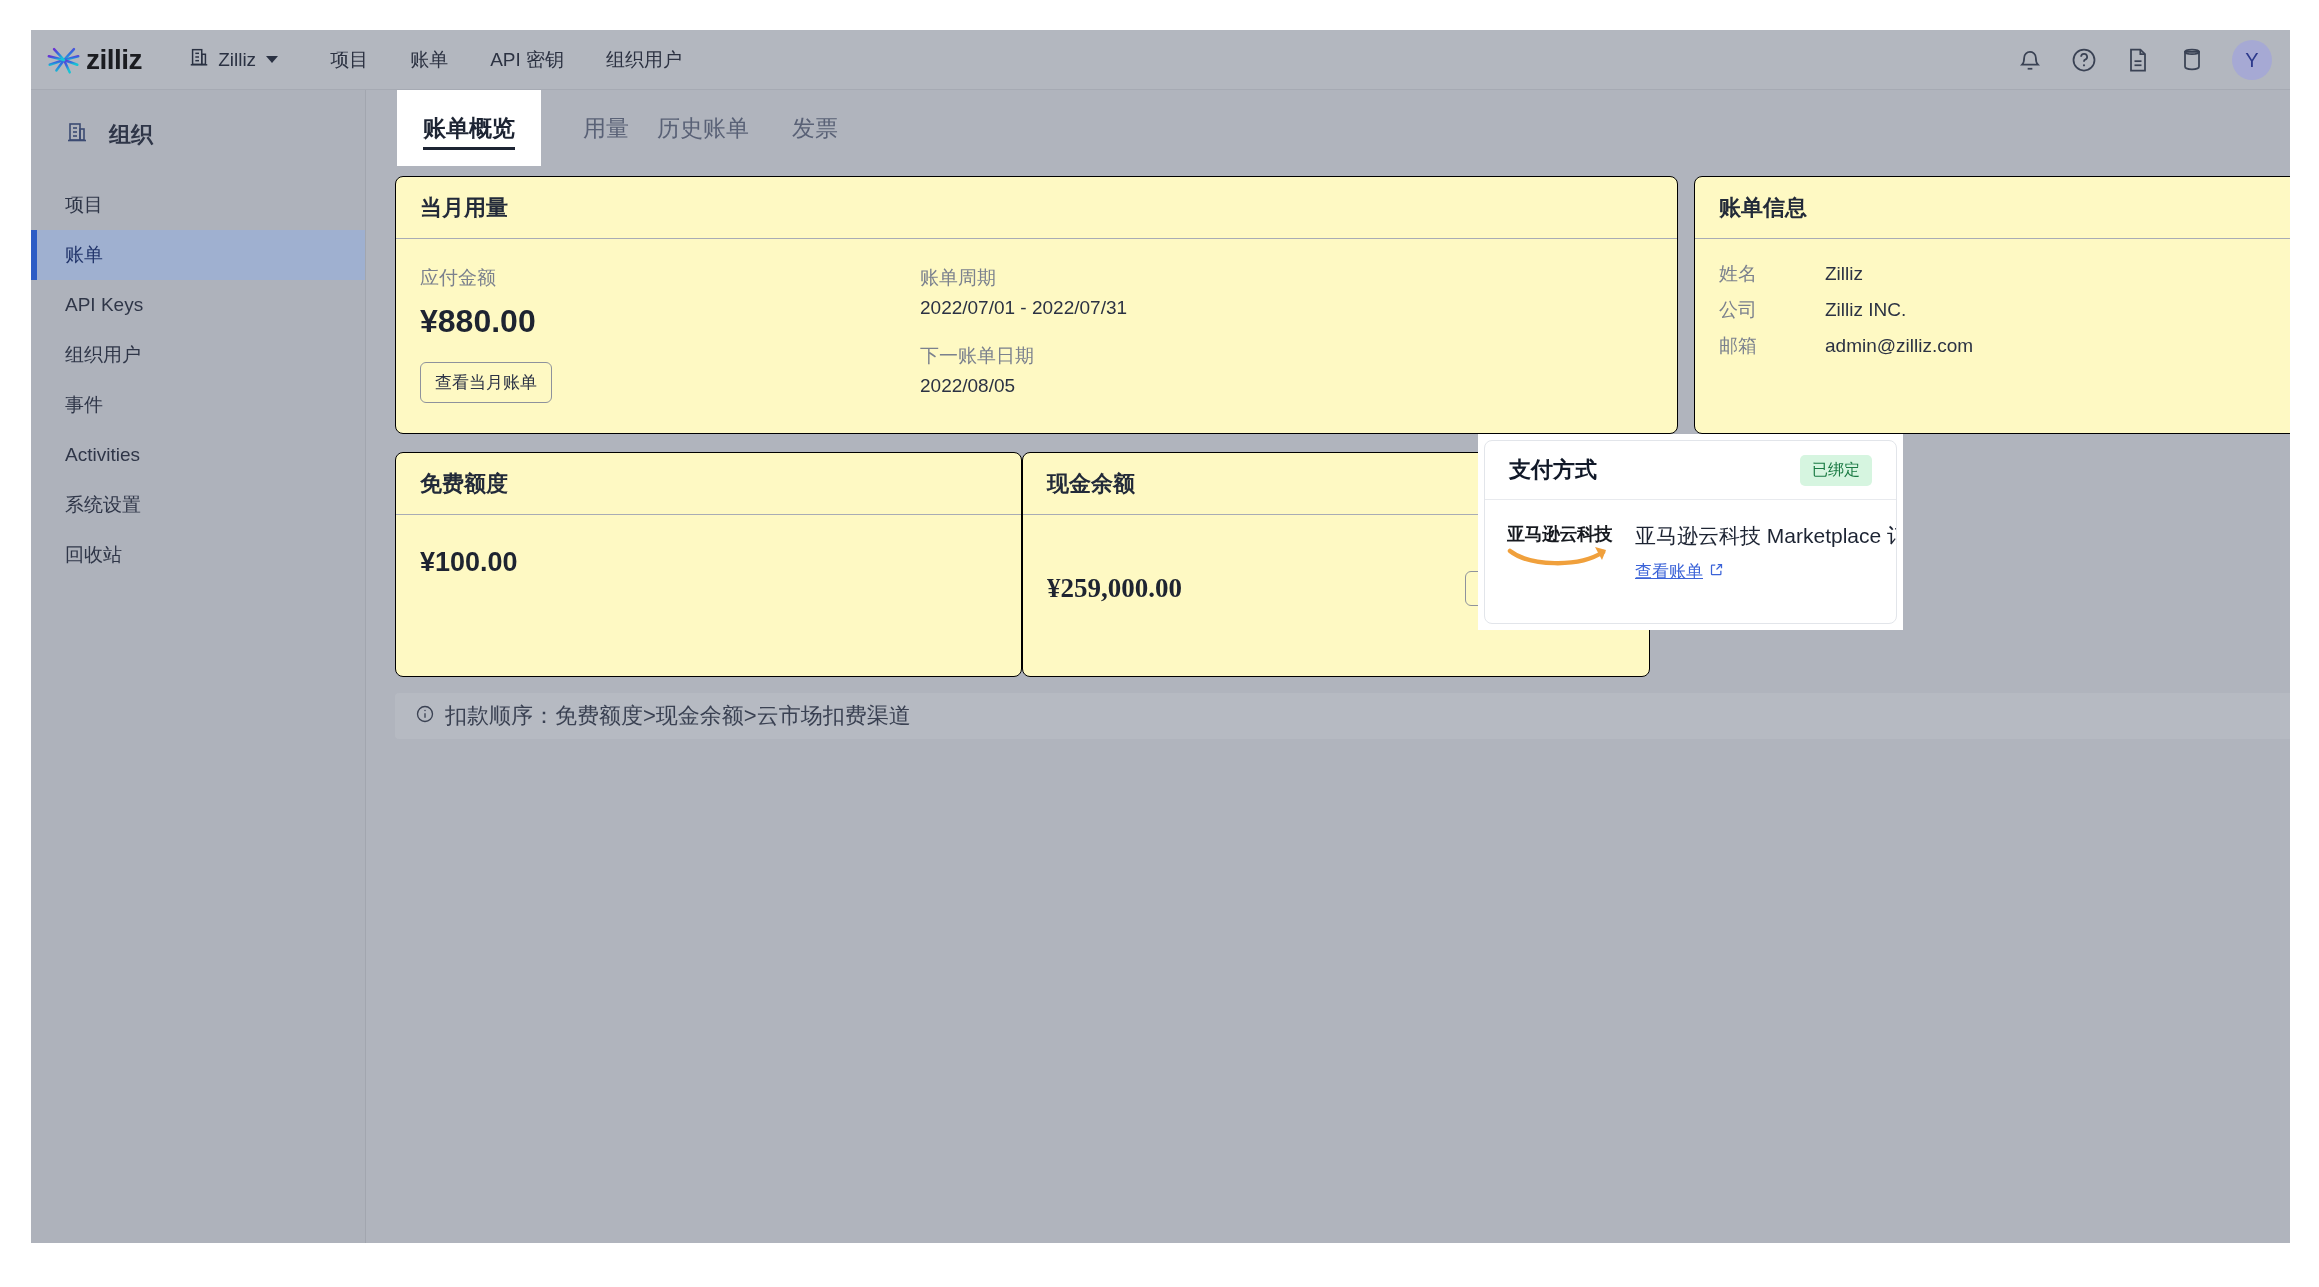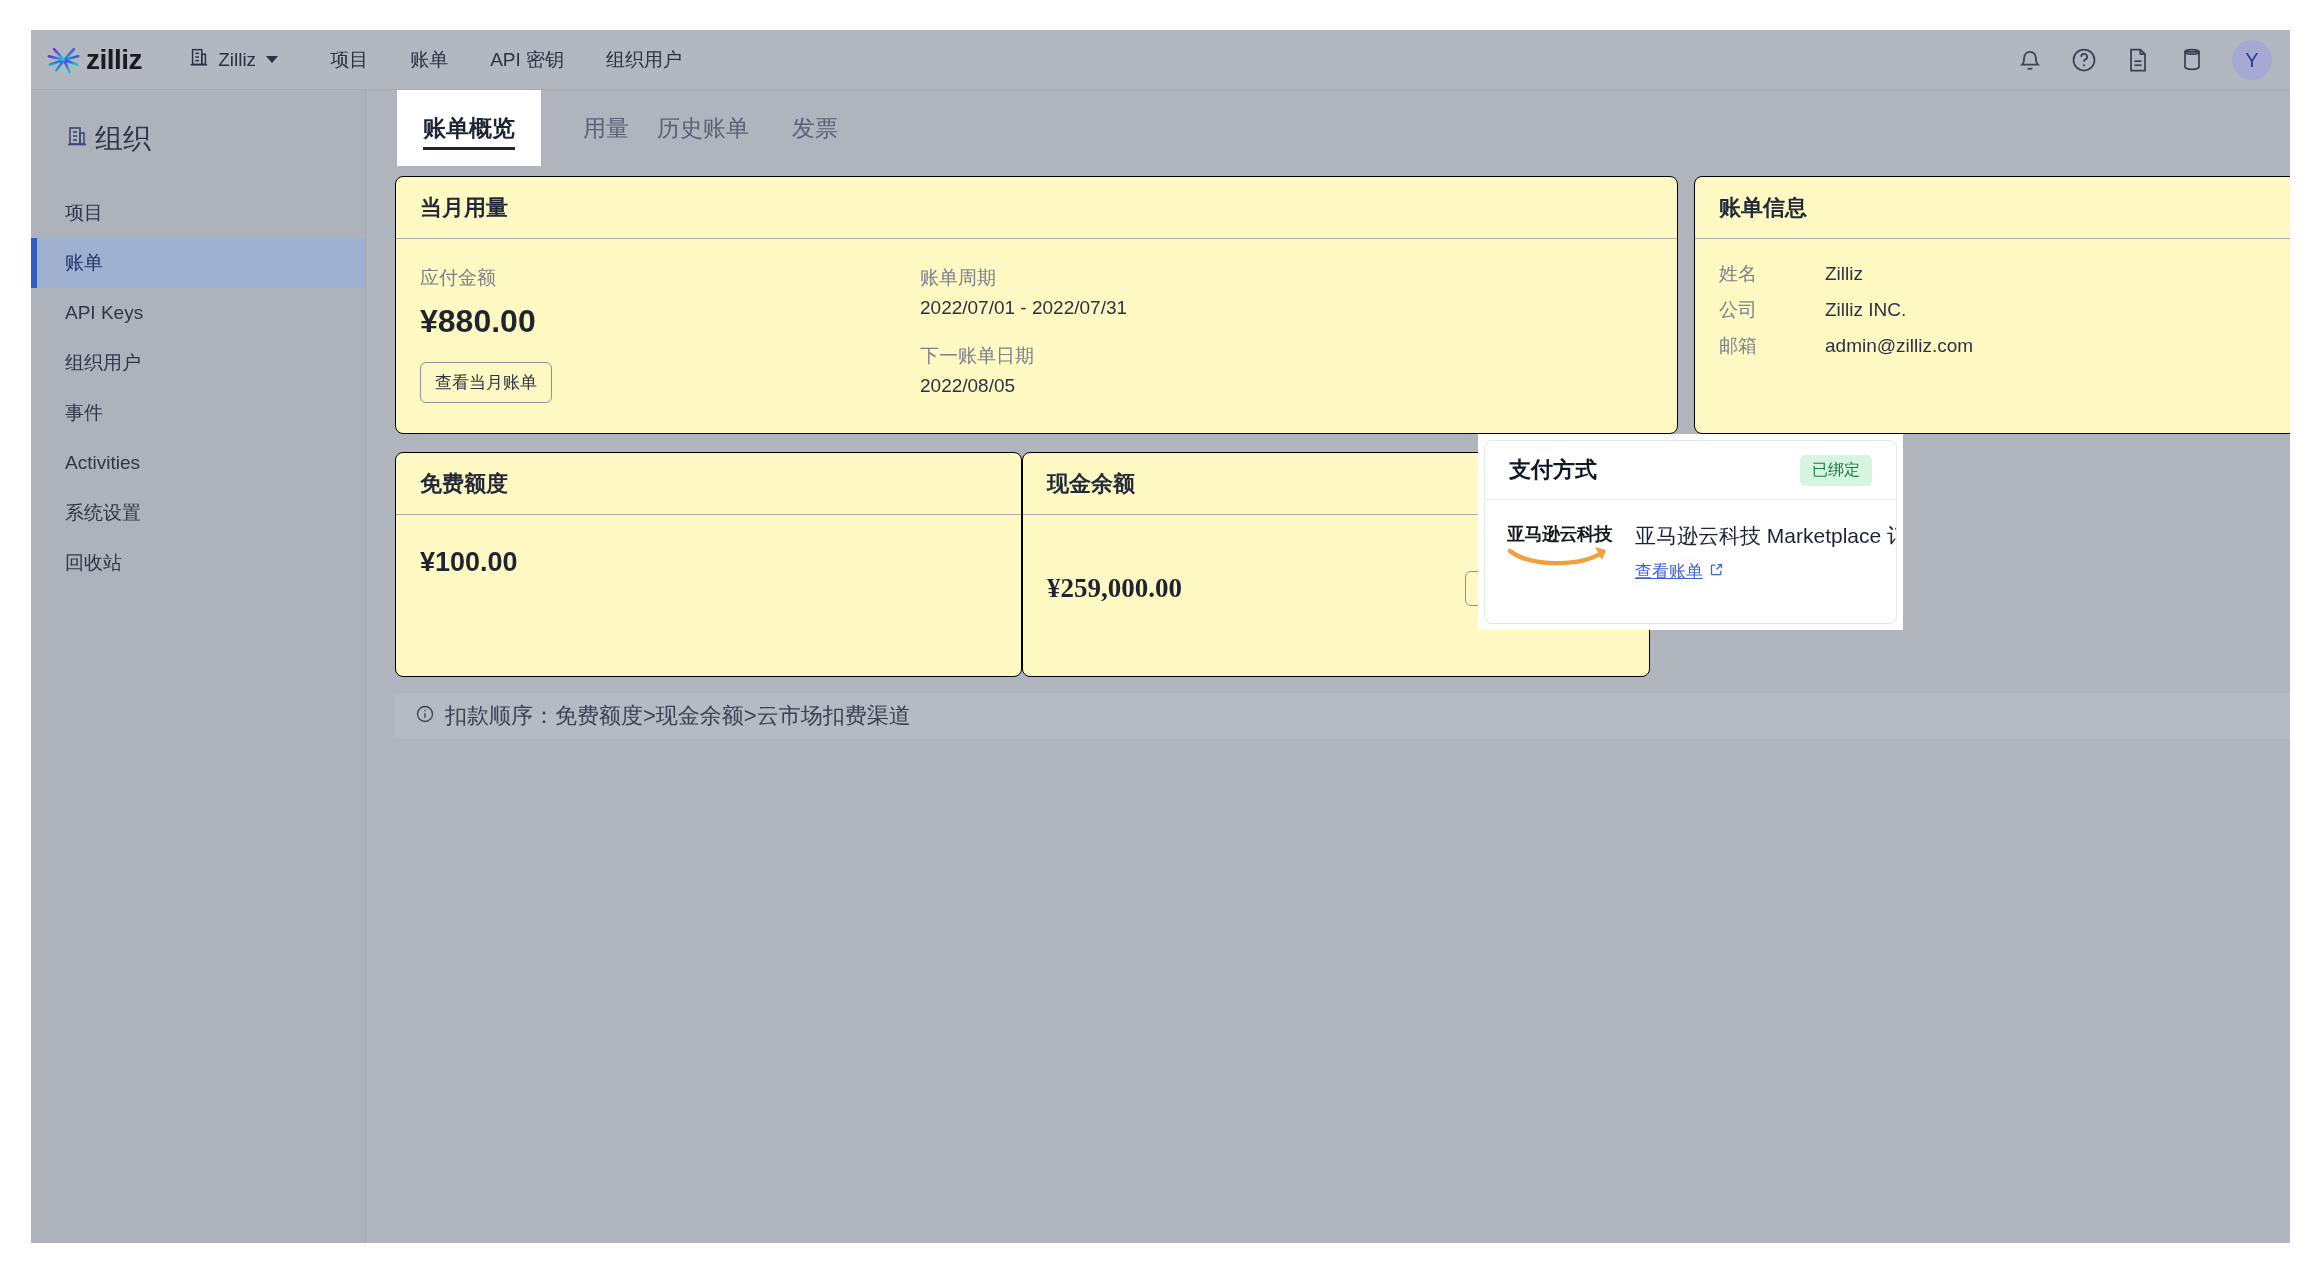--- a/index.html
+++ b/index.html
@@ -57,22 +57,22 @@
   }
 
   
   .sidebar {
     position: absolute; left: 0; top: 60px;
     width: 335px; height: 1153px;
     background: #aeb2bb;
     border-right: 1px solid #a2a6af;
   }
   .sidebar-head {
-    display: flex; align-items: center; gap: 6px;
-    padding: 30px 0 0 34px; color: #2f3648; font-size: 28px; font-weight: 400;
+    display: flex; align-items: center; gap: 20px;
+    padding: 30px 0 0 34px; color: #2f3648; font-size: 22px; font-weight: 700;
   }
   .sidebar-list { margin-top: 30px; }
   .side-item {
     position: relative; height: 50px;
     display: flex; align-items: center;
     padding-left: 34px;
     color: #2f3648; font-size: 19px;
   }
   .side-item.active { background: #9fb0d0; }
   .side-item.active::before {

